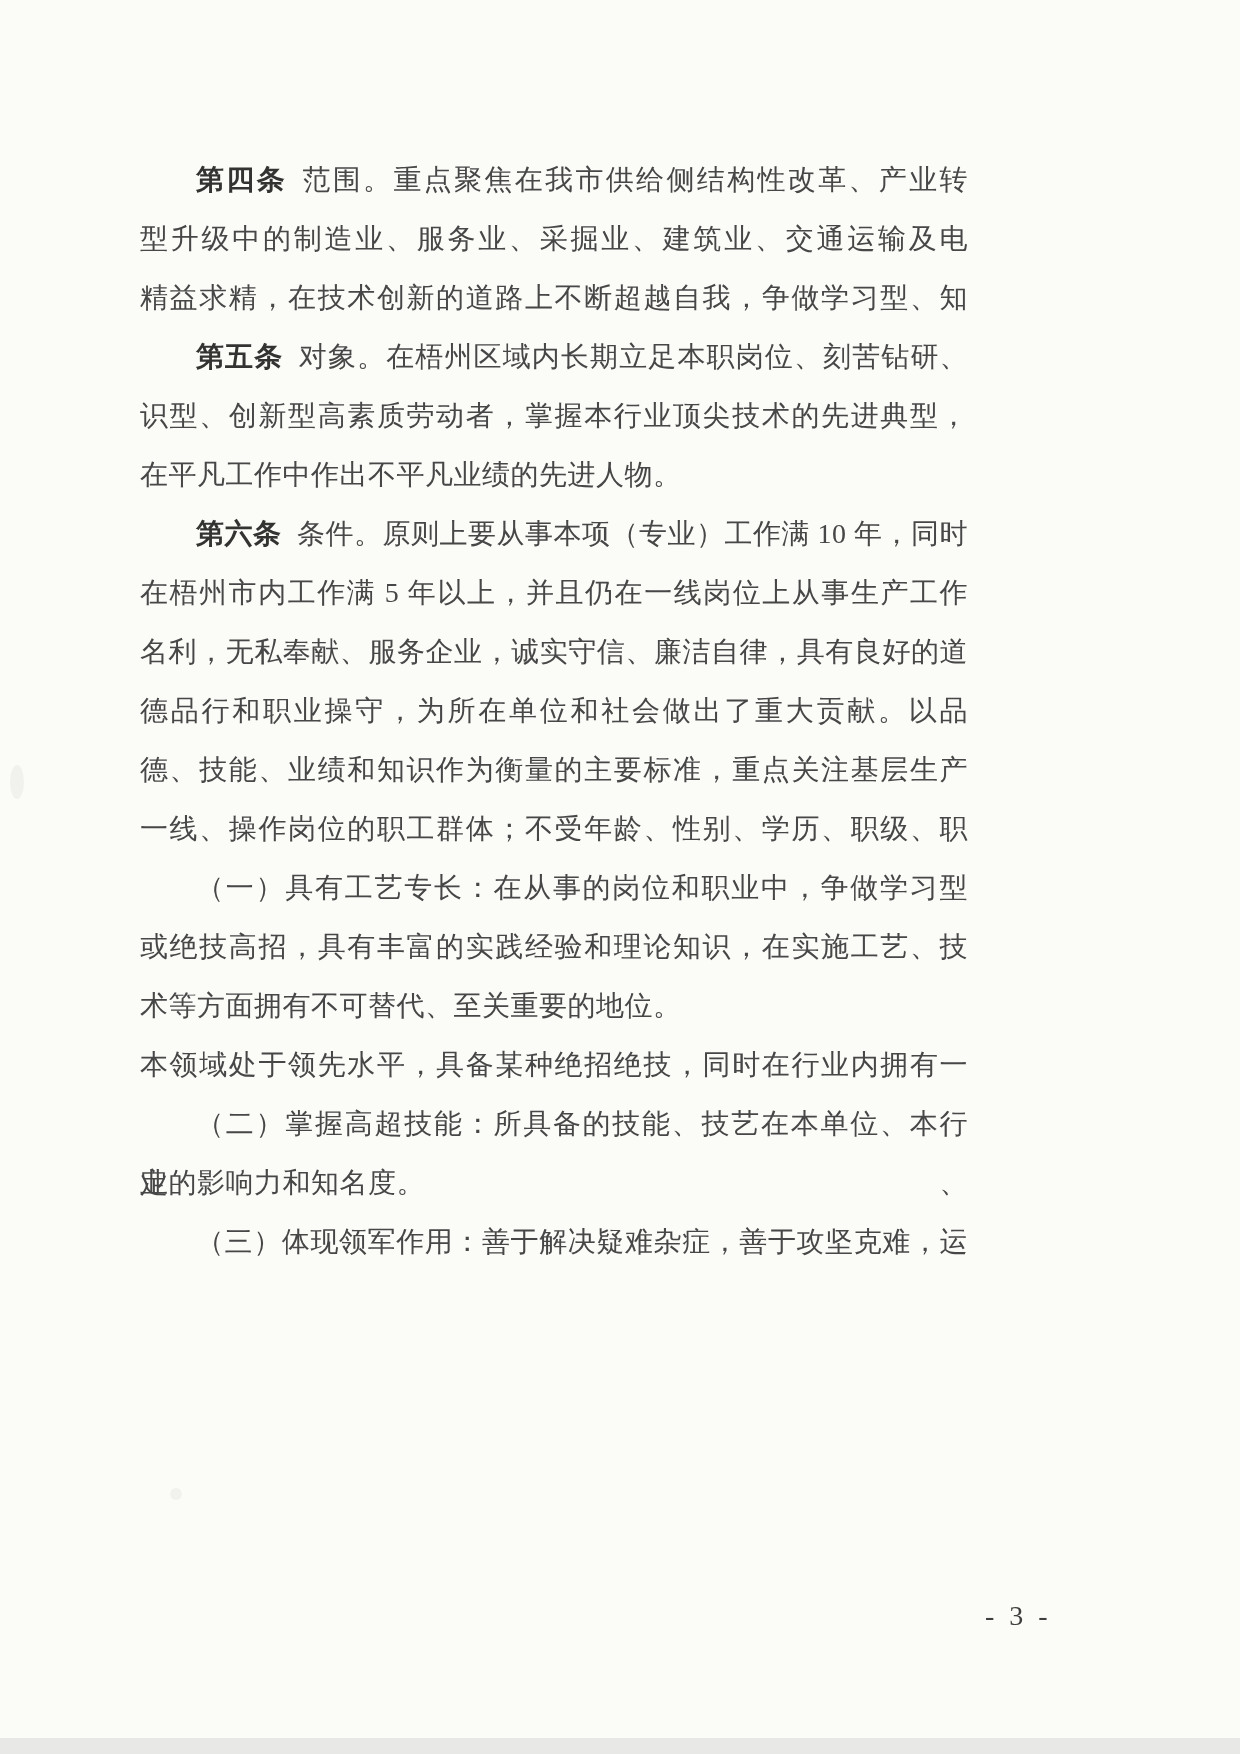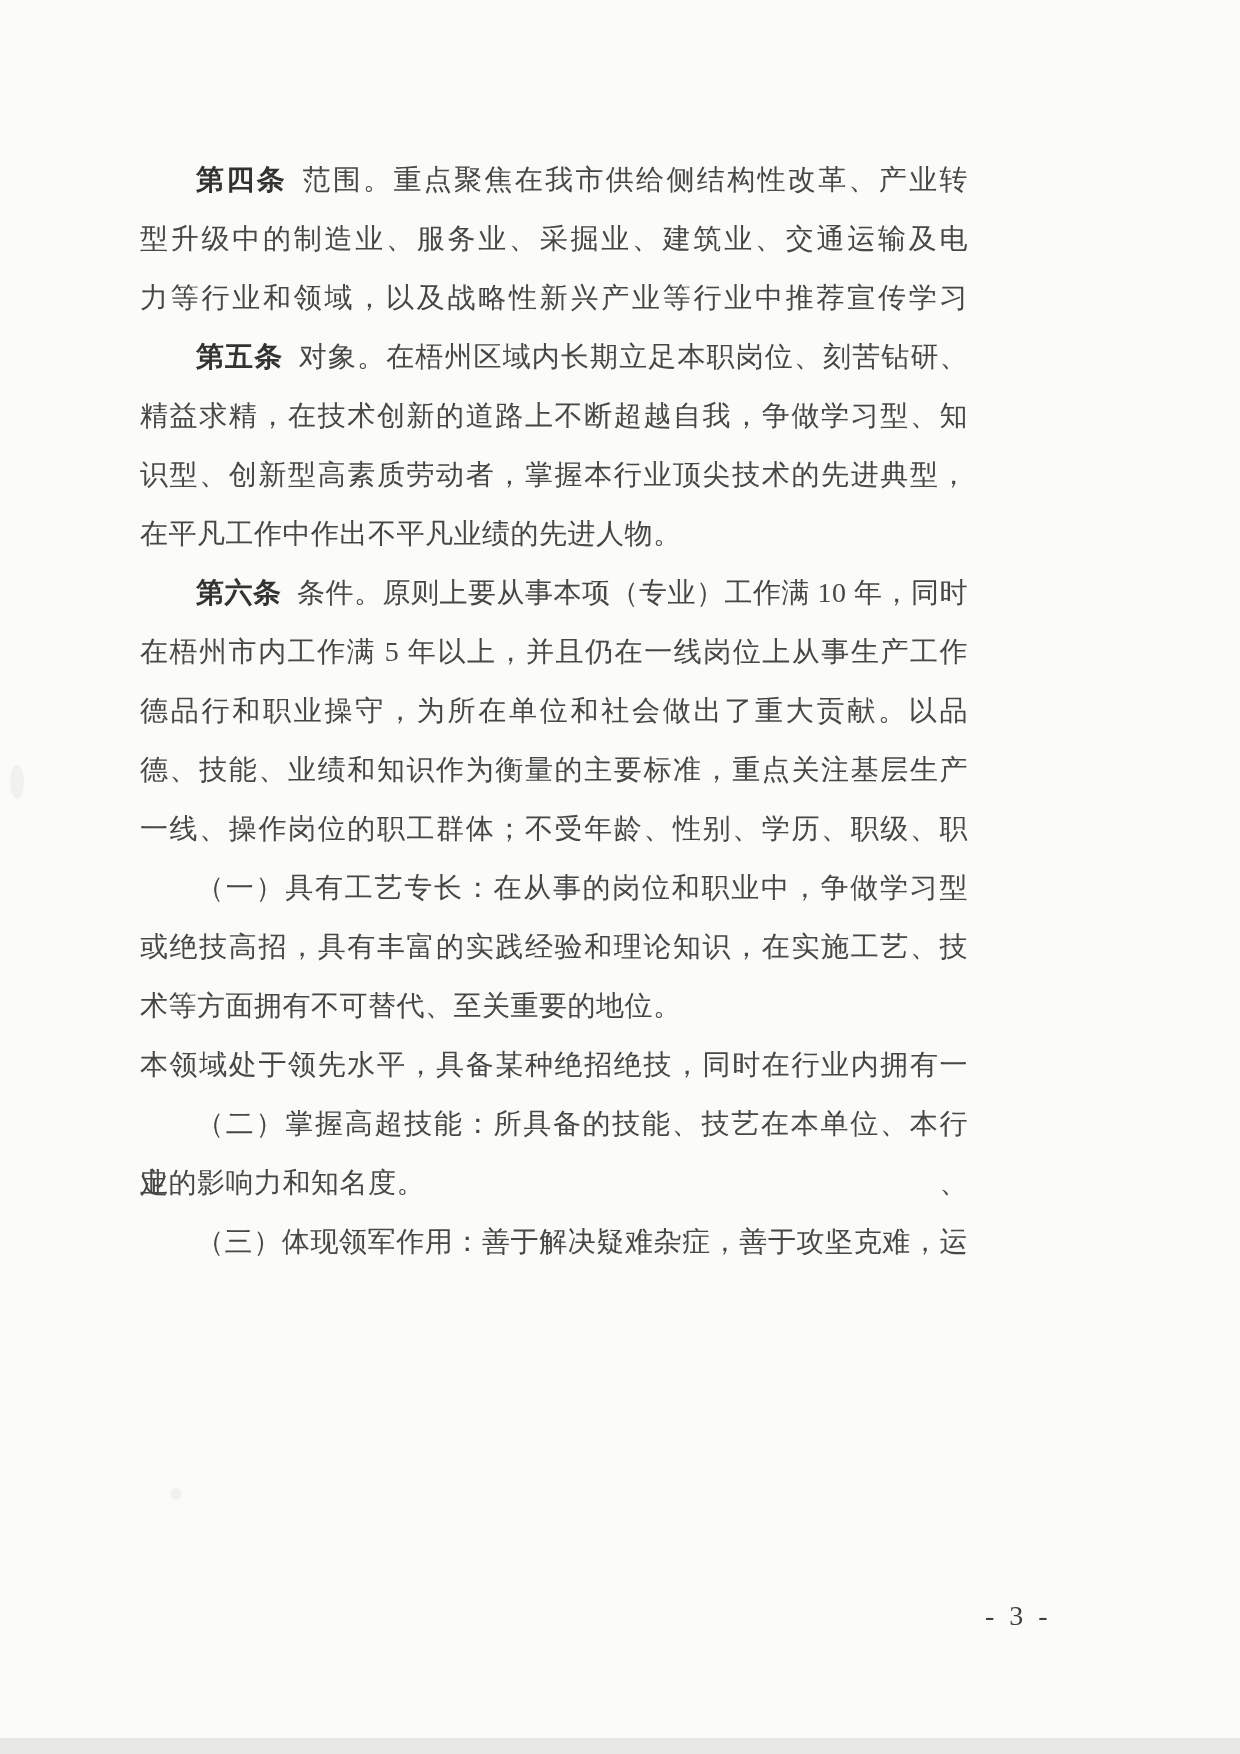--- a/index.html
+++ b/index.html
@@ -70,27 +70,27 @@
 <body>
 
 <div class="page">
   <div class="smudge s1"></div>
   <div class="smudge s2"></div>
   <div class="smudge s3"></div>
 
   <div class="content">
       <div class="line fill indent"><span class="term">第四条</span>范围。重点聚焦在我市供给侧结构性改革、产业转</div>
       <div class="line fill">型升级中的制造业、服务业、采掘业、建筑业、交通运输及电</div>
-      <div class="line fill">力等行业和领域，以及战略性新兴产业等行业中推荐宣传学习</div>
+      <div class="line fill">精益求精，在技术创新的道路上不断超越自我，争做学习型、知</div>
       <div class="line fill indent"><span class="term">第五条</span>对象。在梧州区域内长期立足本职岗位、刻苦钻研、</div>
-      <div class="line fill">精益求精，在技术创新的道路上不断超越自我，争做学习型、知</div>
       <div class="line fill">识型、创新型高素质劳动者，掌握本行业顶尖技术的先进典型，</div>
       <div class="line">在平凡工作中作出不平凡业绩的先进人物。</div>
       <div class="line fill indent"><span class="term">第六条</span>条件。原则上要从事本项（专业）工作满 10 年，同时</div>
       <div class="line fill">在梧州市内工作满 5 年以上，并且仍在一线岗位上从事生产工作</div>
+      <div class="line fill">名利，无私奉献、服务企业，诚实守信、廉洁自律，具有良好的道</div>
       <div class="line fill">德品行和职业操守，为所在单位和社会做出了重大贡献。以品</div>
       <div class="line fill">德、技能、业绩和知识作为衡量的主要标准，重点关注基层生产</div>
       <div class="line fill">一线、操作岗位的职工群体；不受年龄、性别、学历、职级、职</div>
       <div class="line fill indent">（一）具有工艺专长：在从事的岗位和职业中，争做学习型</div>
       <div class="line fill">或绝技高招，具有丰富的实践经验和理论知识，在实施工艺、技</div>
       <div class="line">术等方面拥有不可替代、至关重要的地位。</div>
       <div class="line fill">本领域处于领先水平，具备某种绝招绝技，同时在行业内拥有一</div>
       <div class="line fill indent">（二）掌握高超技能：所具备的技能、技艺在本单位、本行业、</div>
       <div class="line">定的影响力和知名度。</div>
       <div class="line fill indent">（三）体现领军作用：善于解决疑难杂症，善于攻坚克难，运</div>

